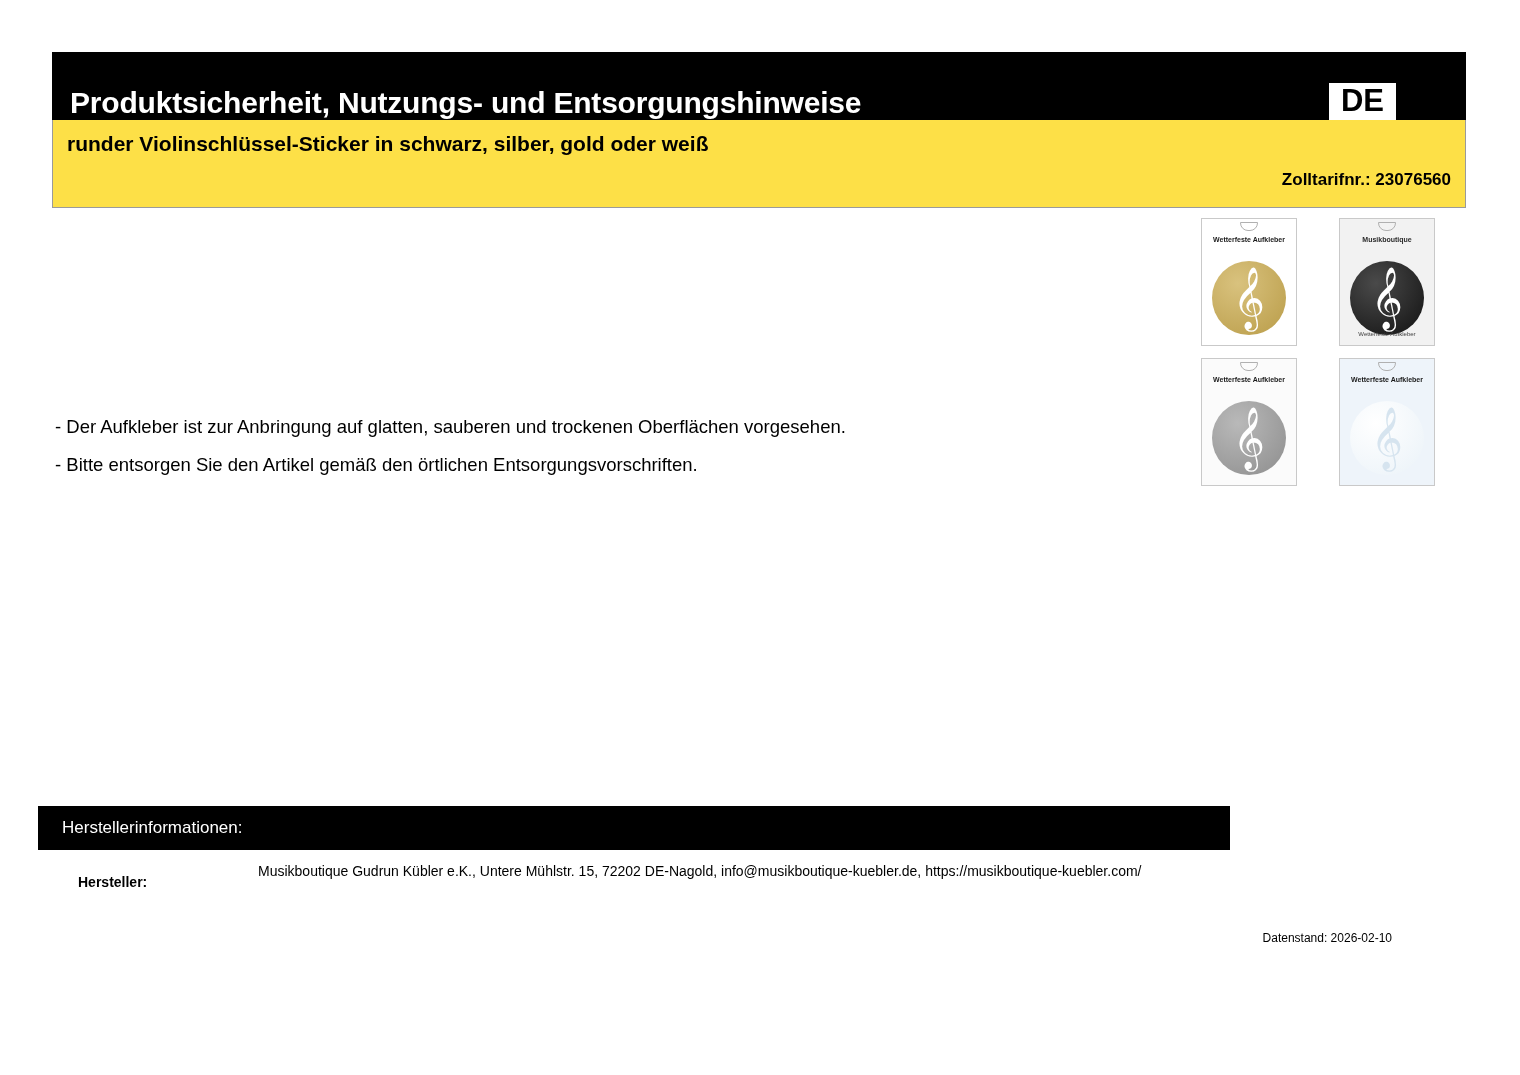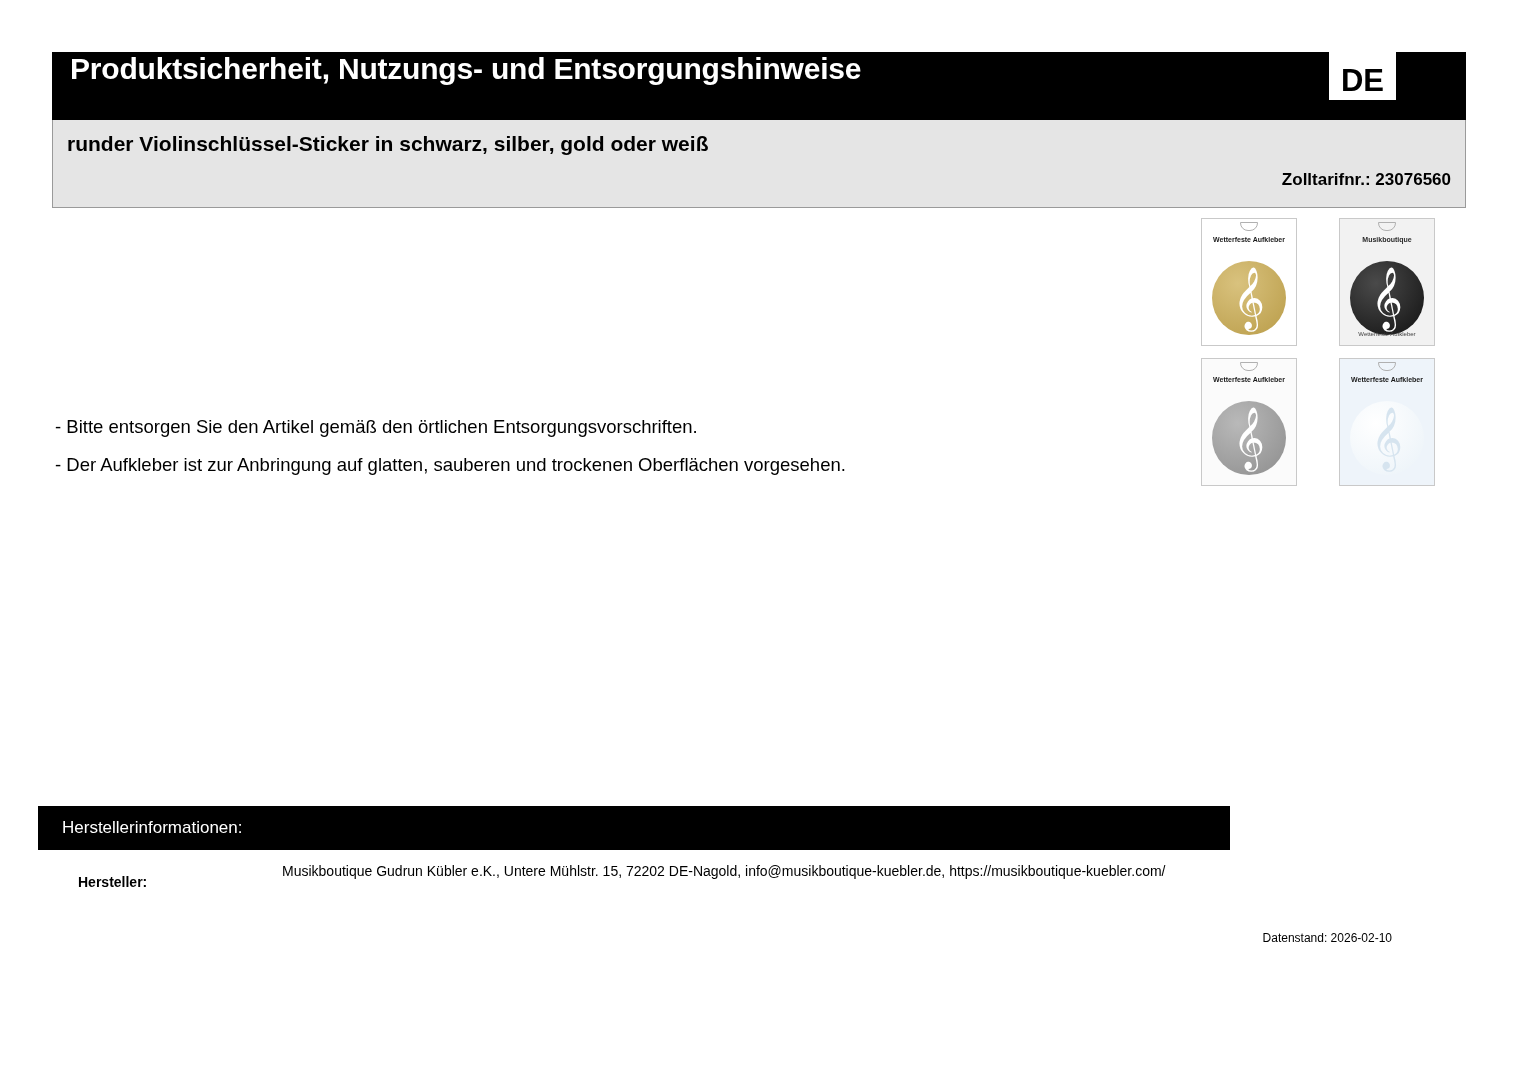--- a/index.html
+++ b/index.html
@@ -28,42 +28,42 @@
     position: absolute;
     left: 52px;
     top: 52px;
     width: 1414px;
   }
   .header-bar {
     background: #000000;
     color: #ffffff;
     height: 68px;
     display: flex;
-    align-items: flex-start;
+    align-items: flex-end;
     justify-content: space-between;
     padding: 0 18px 0 18px;
     box-sizing: border-box;
   }
   .header-title {
     font-size: 30px;
     font-weight: bold;
     letter-spacing: -0.2px;
     white-space: nowrap;
   }
   .lang-badge {
     font-size: 31px;
     font-weight: bold;
     background: #ffffff;
     color: #000000;
-    padding: 13px 12px 4px 12px;
+    padding: 2px 12px 4px 12px;
     line-height: 1;
     margin-right: 52px;
   }
   .subheader {
-    background: #e5e5e5;
+    background: #fde047;
     border: 1px solid #9a9a9a;
     border-top: none;
     height: 88px;
     box-sizing: border-box;
     position: relative;
   }
   .subheader-title {
     position: absolute;
     left: 14px;
     top: 12px;
@@ -193,21 +193,20 @@
     font-size: 14px;
     font-weight: bold;
     margin-top: 12px;
   }
   .manu-value {
     position: absolute;
     left: 258px;
     top: 863px;
     font-size: 14px;
     white-space: nowrap;
-    margin-left: 24px;
   }
   .datestamp {
     position: absolute;
     right: 128px;
     top: 931px;
     font-size: 12px;
   }
 </style>
 </head>
 <body>
@@ -219,22 +218,22 @@
       <div class="header-title">Produktsicherheit, Nutzungs- und Entsorgungshinweise</div>
       <div class="lang-badge">DE</div>
     </div>
     <div class="subheader">
       <div class="subheader-title">runder Violinschlüssel-Sticker in schwarz, silber, gold oder weiß</div>
       <div class="tariff">Zolltarifnr.: 23076560</div>
     </div>
   </div>
 
   <div class="notes">
+    <div class="note-line">- Der Aufkleber ist zur Anbringung auf glatten, sauberen und trockenen Oberflächen vorgesehen.</div>
     <div class="note-line">- Bitte entsorgen Sie den Artikel gemäß den örtlichen Entsorgungsvorschriften.</div>
-    <div class="note-line">- Der Aufkleber ist zur Anbringung auf glatten, sauberen und trockenen Oberflächen vorgesehen.</div>
   </div>
 
   <div class="images">
 
     <div class="pack p0">
       <div class="hang"></div>
       <div class="cap">Wetterfeste Aufkleber</div>
       <div class="disc gold">
         <span class="clef">𝄞</span>
       </div>

